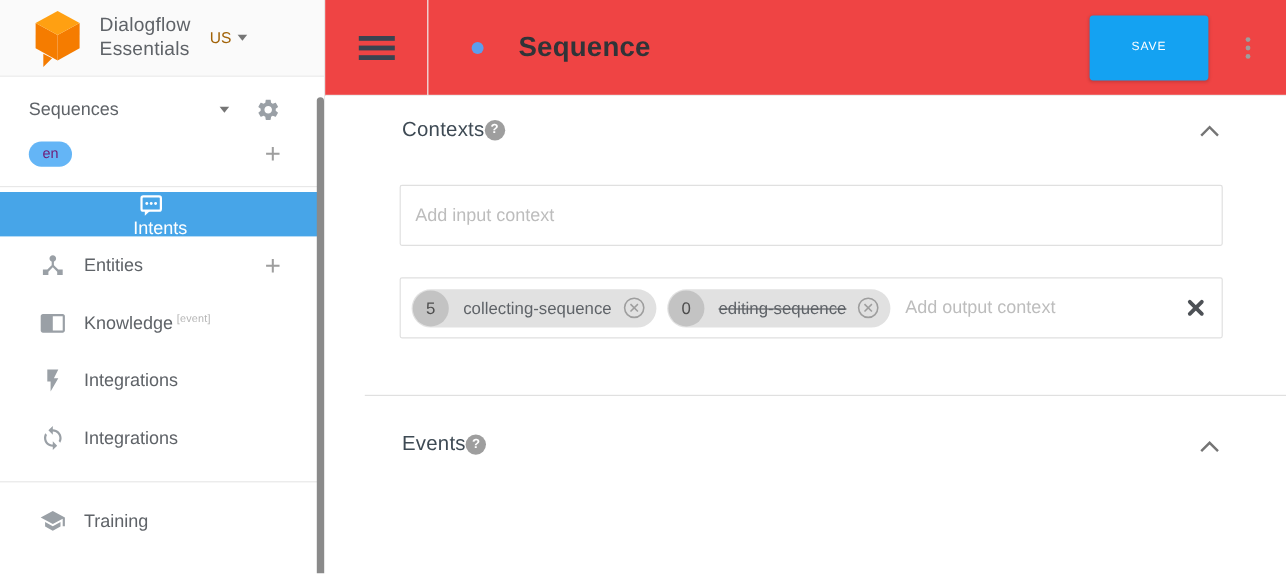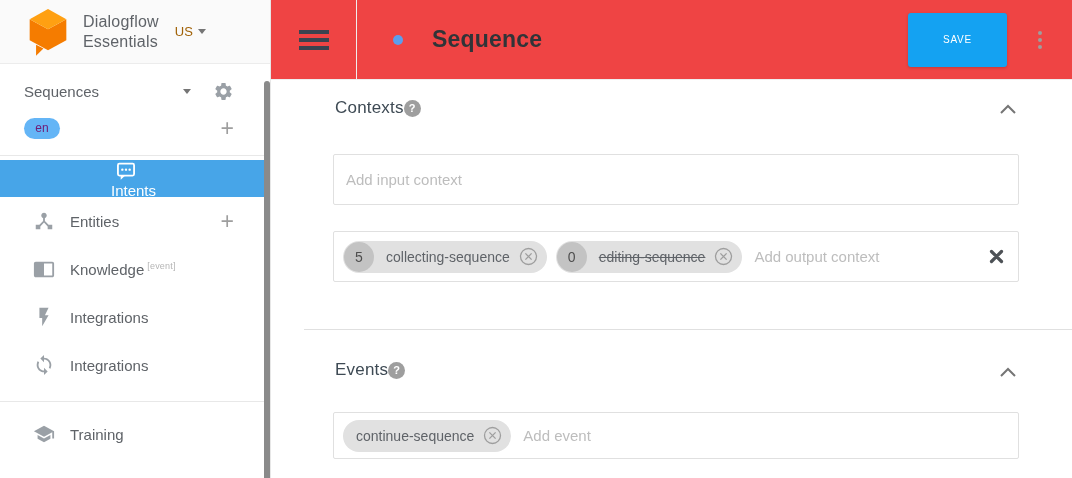--- a/index.html
+++ b/index.html
@@ -202,23 +202,13 @@
   <div class="hdivider" style="top:249px;"></div>
 
   <div class="section-head" style="top:280px;">
     <span class="section-title">Events</span>
     <span class="help">?</span>
   </div>
   <svg class="chev" style="top:287px;" width="18" height="11" viewBox="0 0 18 11">
     <polyline points="2,9 9,2 16,9" fill="none" stroke="#757575" stroke-width="2"></polyline>
   </svg>
 
-  <div class="field" style="top:332px; height:47px;">
-    <span class="chip">
-      <span class="chip-label no-num">continue-sequence</span>
-      <svg class="chip-remove" viewBox="0 0 19 19">
-        <circle cx="9.5" cy="9.5" r="8" fill="none" stroke="#9e9e9e" stroke-width="1.3"></circle>
-        <path d="M6.4 6.4 L12.6 12.6 M12.6 6.4 L6.4 12.6" stroke="#9e9e9e" stroke-width="1.3"></path>
-      </svg>
-    </span>
-    <input type="text" placeholder="Add event" style="">
-  </div>
 </div>
 
 </body></html>

